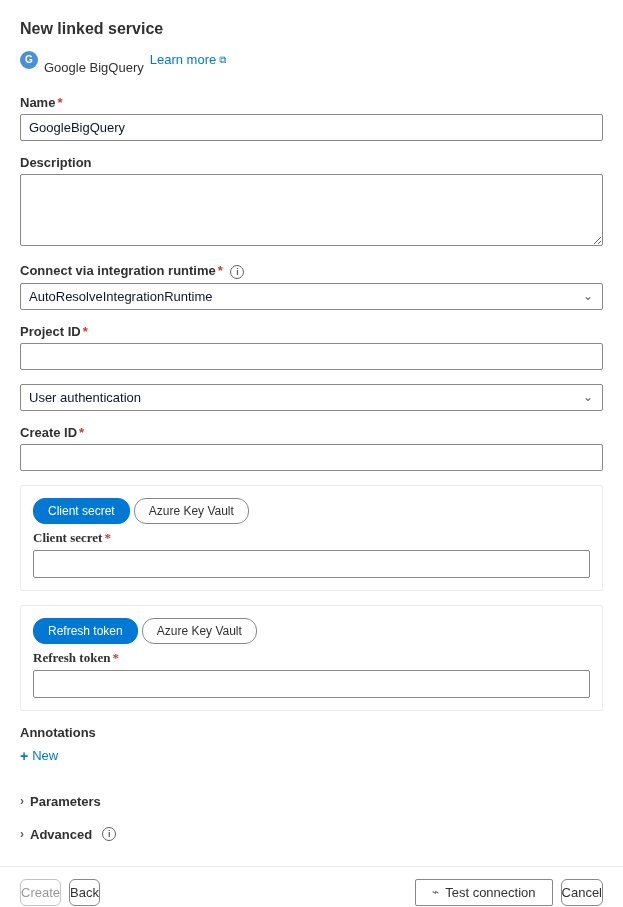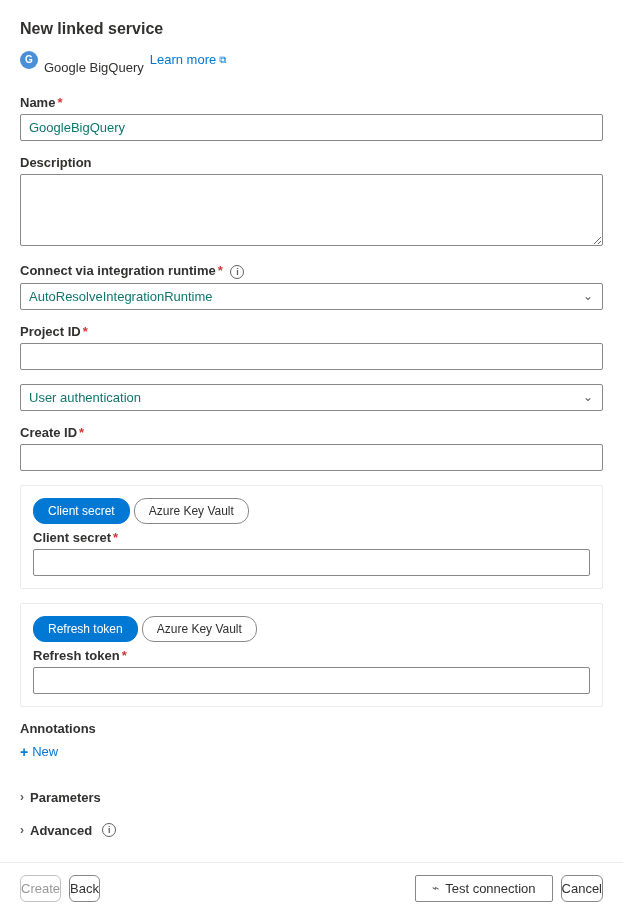--- a/index.html
+++ b/index.html
@@ -88,21 +88,21 @@
       cursor: pointer;
       vertical-align: middle;
     }
     input[type="text"], textarea, select {
       width: 100%;
       border: 1px solid #8a8886;
       border-radius: 2px;
       padding: 5px 8px;
       font-size: 13px;
       font-family: inherit;
-      color: #0f766e;
+      color: #0f172a;
       background: #fff;
       outline: none;
     }
     textarea {
       resize: vertical;
       min-height: 60px;
     }
     .select-wrapper {
       position: relative;
     }
@@ -143,20 +143,21 @@
     }
     
     .secret-section {
       border: 1px solid #edebe9;
       border-radius: 2px;
       padding: 12px;
       margin-bottom: 14px;
     }
     .secret-section .field-group {
       margin-bottom: 0;
+      font-family: Liberation Serif, serif;
     }
     
     .annotations-section {
       margin-bottom: 22px;
     }
     .add-new-btn {
       background: none;
       border: none;
       color: #0078d4;
       cursor: pointer;

